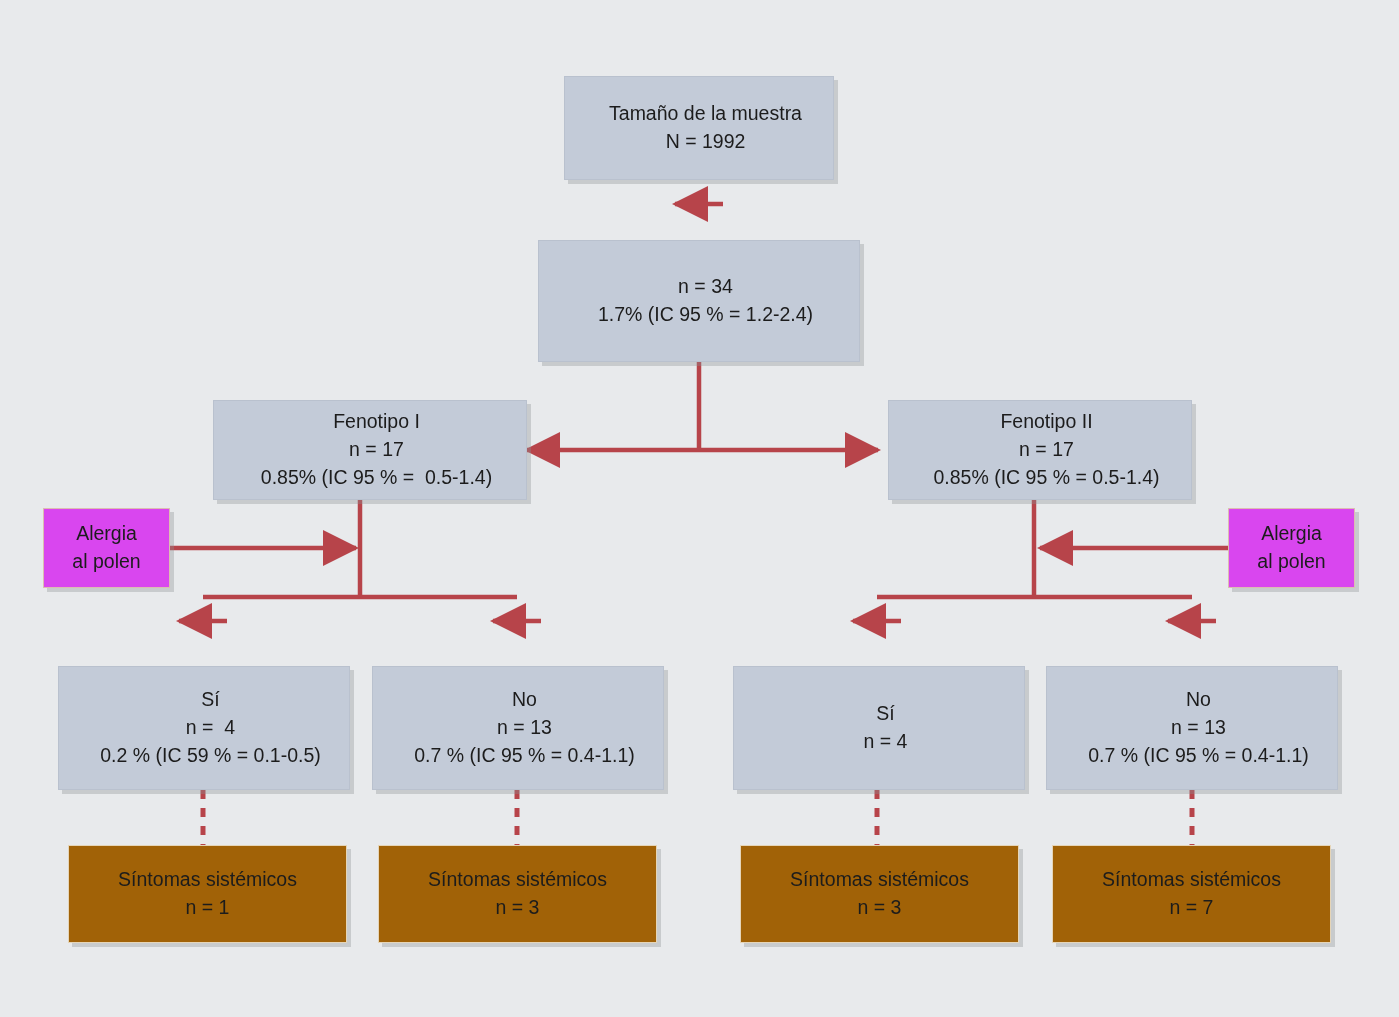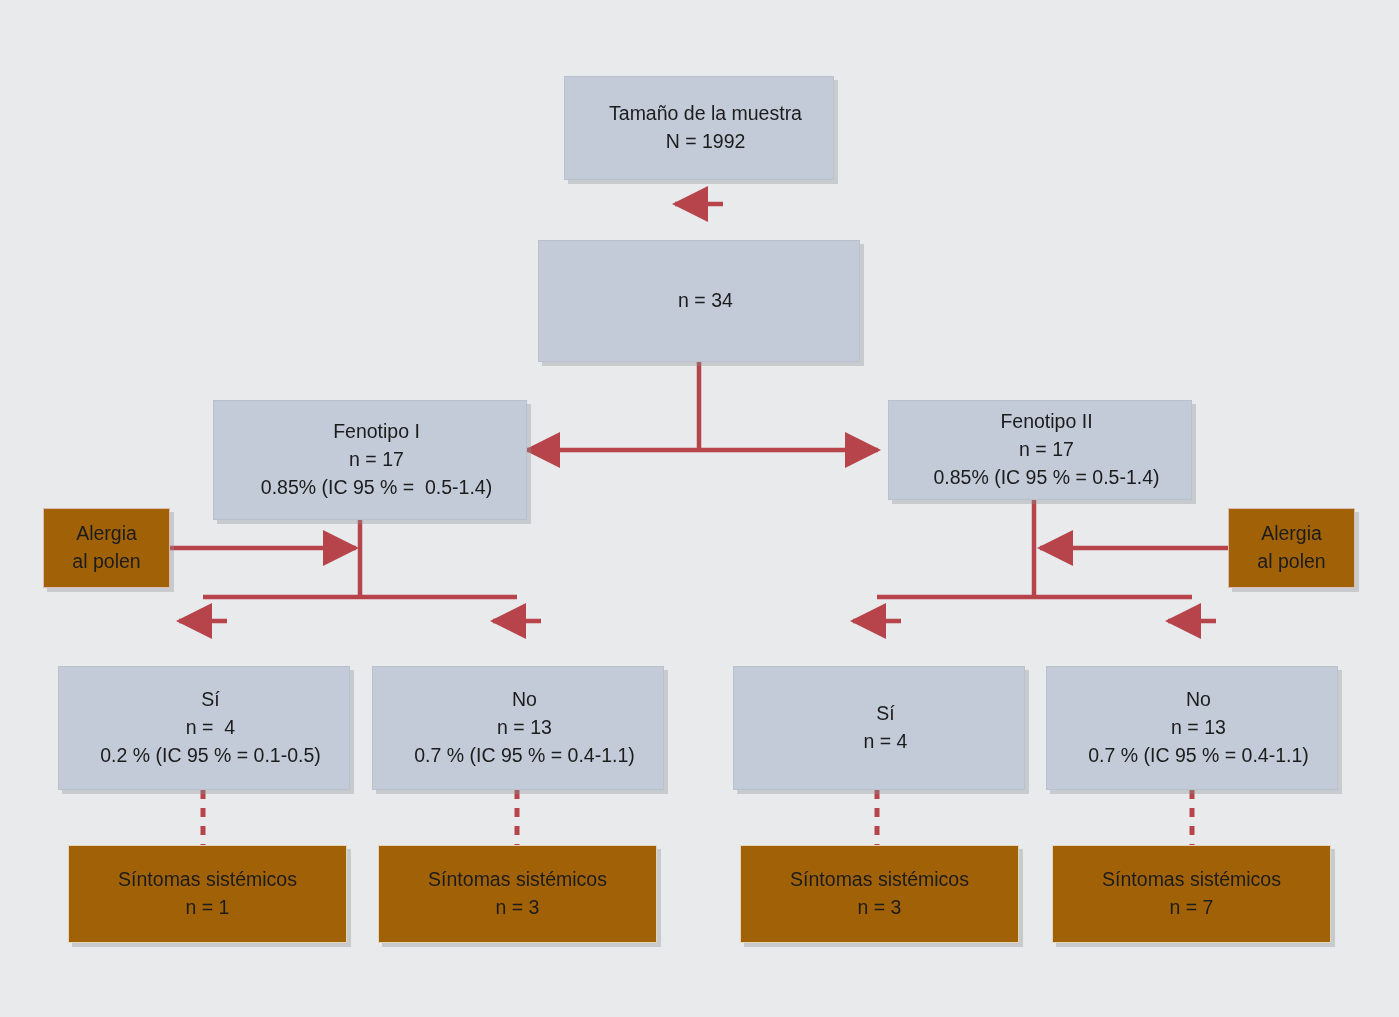--- a/index.html
+++ b/index.html
@@ -40,21 +40,21 @@
     border: 1px solid #b4bcc9;
     box-shadow: 4px 4px 0 0 rgba(140,145,150,0.35);
     z-index: 2;
   }
   .node.blue {
     background: #c3cbd8;
     border-color: #b9c1ce;
     padding-left: 13px;
   }
   .node.pink {
-    background: #a16207;
+    background: #d946ef;
     border-color: #dcbcb2;
     text-align: center;
   }
   .node.cream {
     background: #a16207;
     border-color: #e5d5b8;
   }
   .node .line {
     white-space: pre;
   }
@@ -104,23 +104,24 @@
     </g>
   </svg>
 
   <div class="node blue" style="left:564px; top:76px; width:270px; height:104px;">
     <span class="line">Tamaño de la muestra</span>
     <span class="line">N = 1992</span>
   </div>
 
   <div class="node blue" style="left:538px; top:240px; width:322px; height:122px;">
     <span class="line">n = 34</span>
+    <span class="line">1.7% (IC 95 % = 1.2-2.4)</span>
   </div>
 
-  <div class="node blue" style="left:213px; top:400px; width:314px; height:120px;">
+  <div class="node blue" style="left:213px; top:400px; width:314px; height:100px;">
     <span class="line">Fenotipo I</span>
     <span class="line">n = 17</span>
     <span class="line">0.85% (IC 95 % =  0.5-1.4)</span>
   </div>
 
   <div class="node blue" style="left:888px; top:400px; width:304px; height:100px;">
     <span class="line">Fenotipo II</span>
     <span class="line">n = 17</span>
     <span class="line">0.85% (IC 95 % = 0.5-1.4)</span>
   </div>
@@ -131,21 +132,21 @@
   </div>
 
   <div class="node pink" style="left:1228px; top:508px; width:127px; height:80px;">
     <span class="line">Alergia</span>
     <span class="line">al polen</span>
   </div>
 
   <div class="node blue" style="left:58px; top:666px; width:292px; height:124px;">
     <span class="line">Sí</span>
     <span class="line">n =  4</span>
-    <span class="line">0.2 % (IC 95 % = 0.1-0.5)</span>
+    <span class="line">0.2 % (IC 59 % = 0.1-0.5)</span>
   </div>
 
   <div class="node blue" style="left:372px; top:666px; width:292px; height:124px;">
     <span class="line">No</span>
     <span class="line">n = 13</span>
     <span class="line">0.7 % (IC 95 % = 0.4-1.1)</span>
   </div>
 
   <div class="node blue" style="left:733px; top:666px; width:292px; height:124px;">
     <span class="line">Sí</span>

